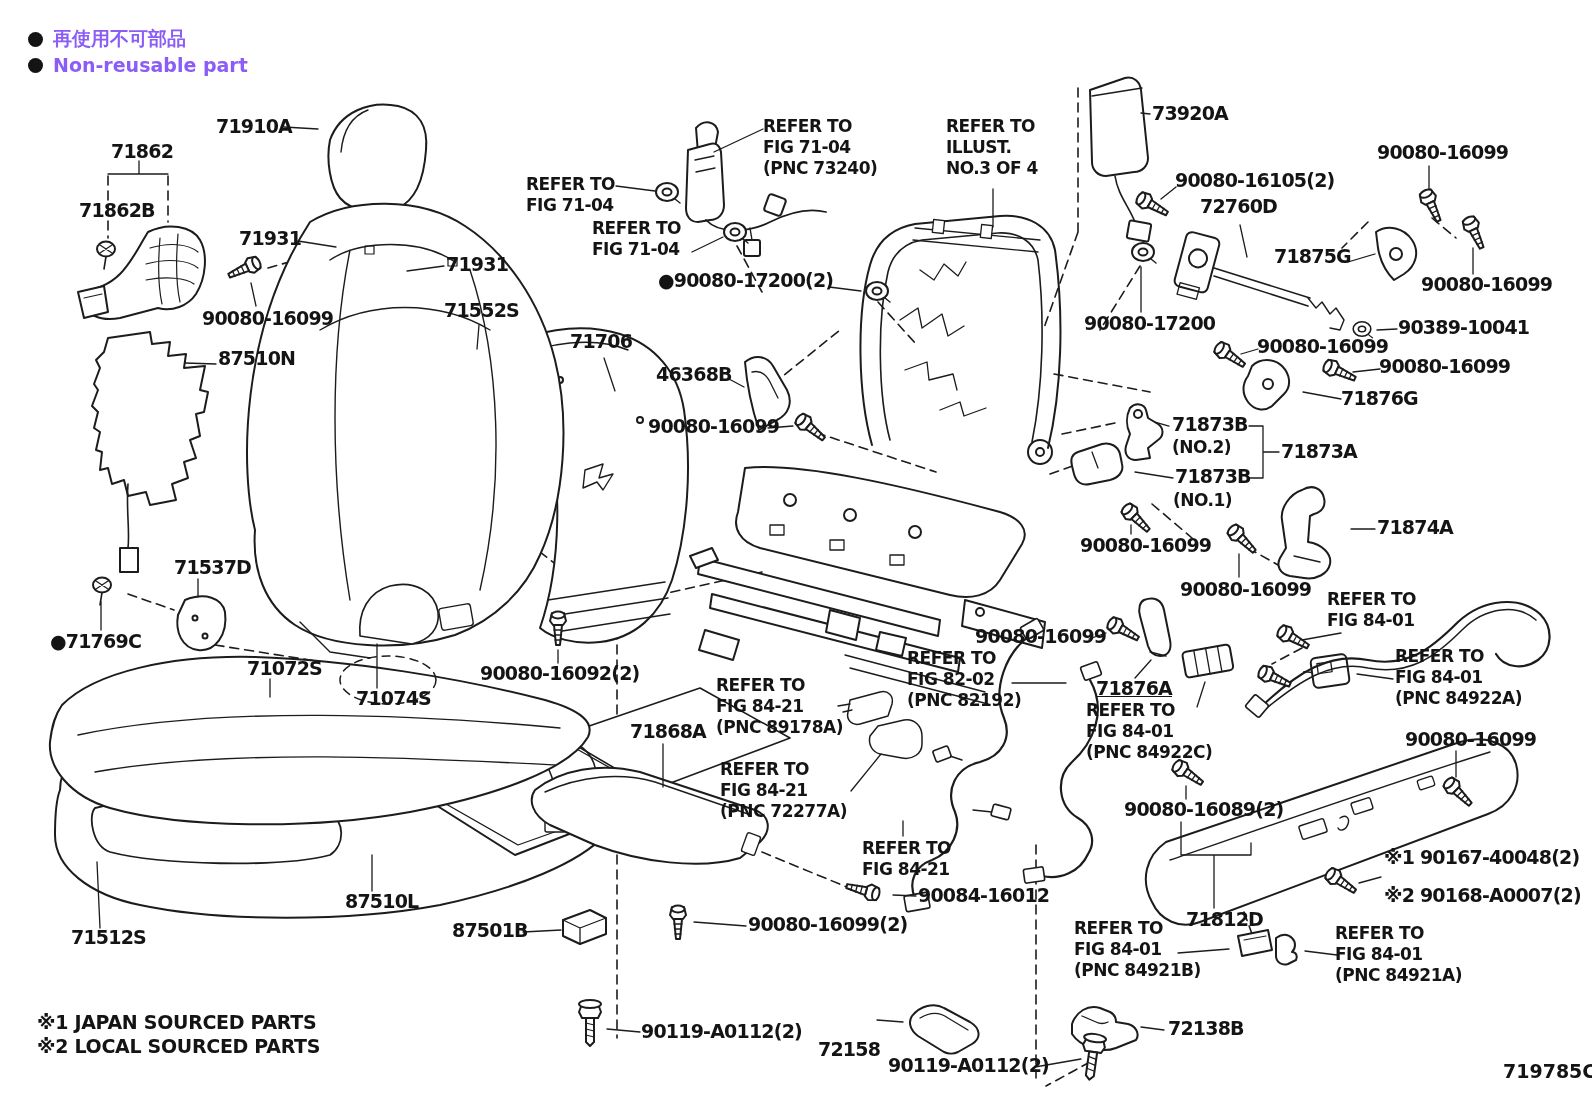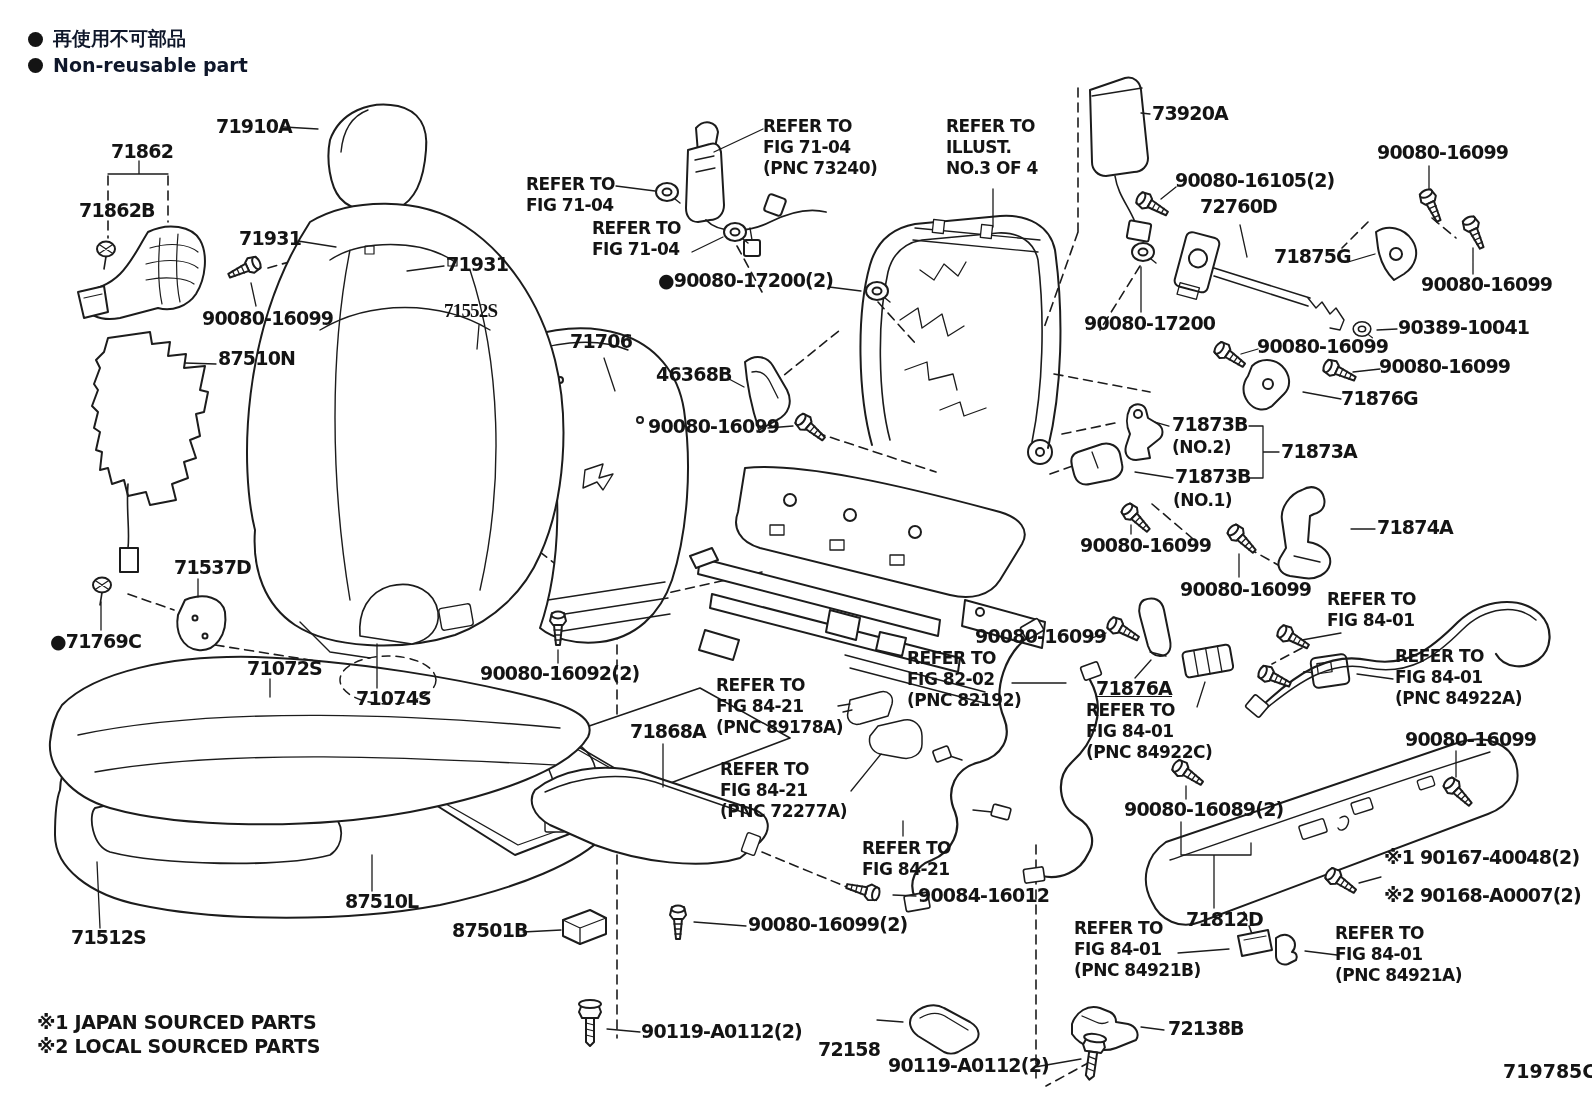--- a/index.html
+++ b/index.html
@@ -4,21 +4,21 @@
 <style>
   html,body{margin:0;padding:0;background:#ffffff;}
   #stage{position:relative;width:1592px;height:1099px;background:#ffffff;overflow:hidden;
          font-family:"DejaVu Sans","Liberation Sans",sans-serif;}
   #art{position:absolute;left:0;top:0;}
   #labels{position:absolute;left:0;top:0;width:100%;height:100%;}
   .part-label{position:absolute;color:#141414;font-weight:bold;white-space:pre;}
   .num{font-size:19px;letter-spacing:-0.8px;line-height:21px;}
   .ref{font-size:17px;letter-spacing:-0.5px;line-height:21px;}
   .legend-top{position:absolute;left:28px;display:flex;align-items:center;gap:10px;
-              color:#0f172a;font-weight:bold;font-size:19px;}
+              color:#8b5cf6;font-weight:bold;font-size:19px;}
   .legend-top .dot{width:15px;height:15px;border-radius:50%;background:#141414;flex:0 0 auto;}
   .legend-bottom{position:absolute;left:37px;color:#141414;font-weight:bold;font-size:19px;letter-spacing:-0.3px;}
   .diagram-code{position:absolute;color:#141414;font-weight:bold;font-size:19px;}
 </style>
 </head>
 <body>
 
 <div id="stage">
 
   <svg id="art" width="1592" height="1099" viewBox="0 0 1592 1099" fill="none" stroke="#1c1c1c" stroke-width="2" stroke-linecap="round" stroke-linejoin="round">
@@ -358,21 +358,21 @@
 
   <div class="diagram-code" style="left:1503px;top:1060px;">719785C</div>
 
   <div id="labels">
       <div class="part-label num" style="left: 216px; top: 116px;">71910A</div>
       <div class="part-label num" style="left: 111px; top: 141px;">71862</div>
       <div class="part-label num" style="left: 79px; top: 200px;">71862B</div>
       <div class="part-label num" style="left: 239px; top: 228px;">71931</div>
       <div class="part-label num" style="left: 446px; top: 254px;">71931</div>
       <div class="part-label num" style="left: 202px; top: 308px;">90080-16099</div>
-      <div class="part-label num" style="left: 444px; top: 300px; font-family: Liberation Serif, serif;">71552S</div>
+      <div class="part-label num" style="left: 444px; top: 300px;">71552S</div>
       <div class="part-label num" style="left: 218px; top: 348px; text-align: right;">87510N</div>
       <div class="part-label num" style="left: 570px; top: 331px;">71706</div>
       <div class="part-label ref" style="left: 526px; top: 174px;">REFER TO
 FIG 71-04</div>
       <div class="part-label ref" style="left: 763px; top: 116px;">REFER TO
 FIG 71-04
 (PNC 73240)</div>
       <div class="part-label ref" style="left: 592px; top: 218px;">REFER TO
 FIG 71-04</div>
       <div class="part-label ref" style="left: 946px; top: 116px;">REFER TO

